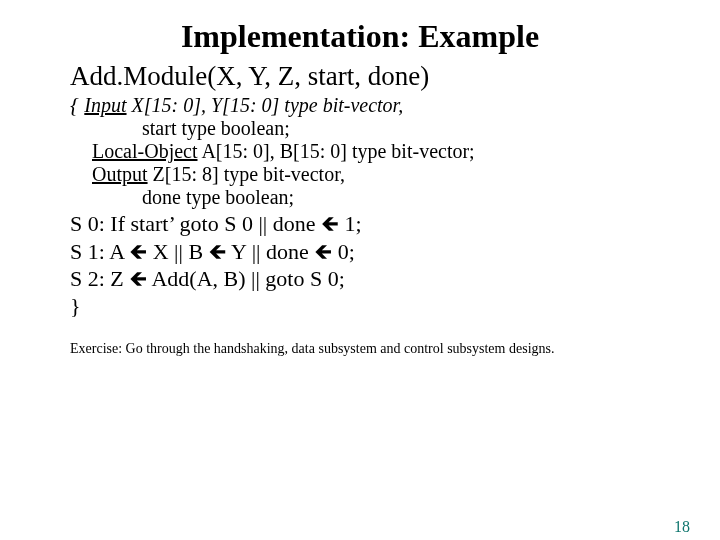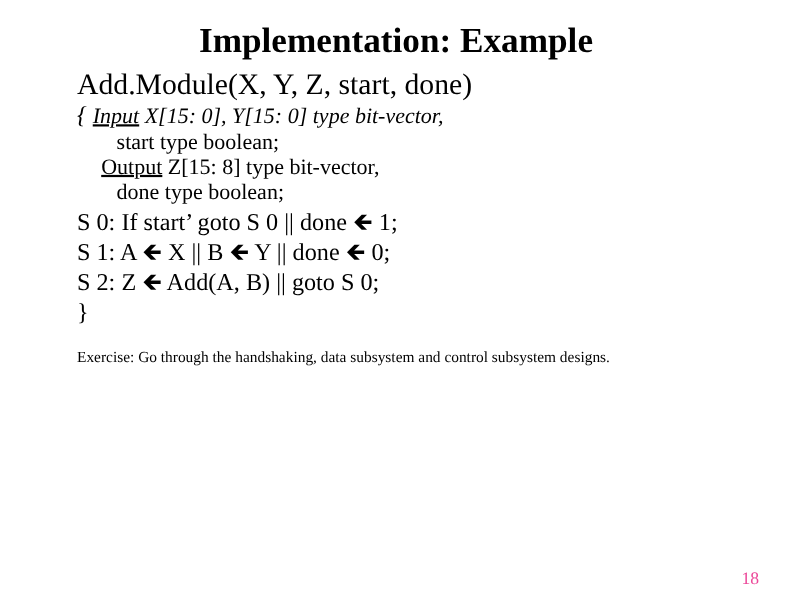--- a/index.html
+++ b/index.html
@@ -35,30 +35,30 @@
     font-size: 27px;
   }
   .brace-line {
     font-size: 22px;
     font-style: italic;
   }
   .decl {
     font-size: 20px;
   }
   .indent1 { margin-left: 22px; }
-  .indent2 { margin-left: 36px; }
+  .indent2 { margin-left: 72px; }
   .kw { text-decoration: underline; }
   .states { font-size: 22px; margin-top: 2px; }
   .exercise { font-size: 14px; margin-top: 22px; }
   .pagenum {
     position: absolute;
     right: 30px;
     bottom: 22px;
     font-size: 16px;
-    color: #ec4899;
+    color: #0f766e;
   }
   .arrow {
     font-family: Arial, sans-serif;
   }
 </style>
 </head>
 <body>
 <div class="slide">
 
   <div class="title">Implementation: Example</div>
@@ -68,20 +68,23 @@
     <div class="sig">Add.Module(X, Y, Z, start, done)</div>
 
     <div class="brace-line">
       <span>{</span>
       <span class="decl">
         <span class="kw">Input</span><span> X[15: 0], Y[15: 0] type bit-vector,</span>
       </span>
     </div>
     <div class="decl indent2">start type boolean;</div>
     <div class="decl indent1">
+      <span class="kw">Local-Object</span><span> A[15: 0], B[15: 0] type bit-vector;</span>
+    </div>
+    <div class="decl indent1">
       <span class="kw">Output</span><span> Z[15: 8] type bit-vector,</span>
     </div>
     <div class="decl indent2">done type boolean;</div>
 
     <div class="states">
       <span>S 0: If start’ goto S 0 || done </span><span class="arrow">🡸</span><span> 1;</span>
     </div>
     <div class="states">
       <span>S 1: A </span><span class="arrow">🡸</span><span> X || B </span><span class="arrow">🡸</span><span> Y || done </span><span class="arrow">🡸</span><span> 0;</span>
     </div>

